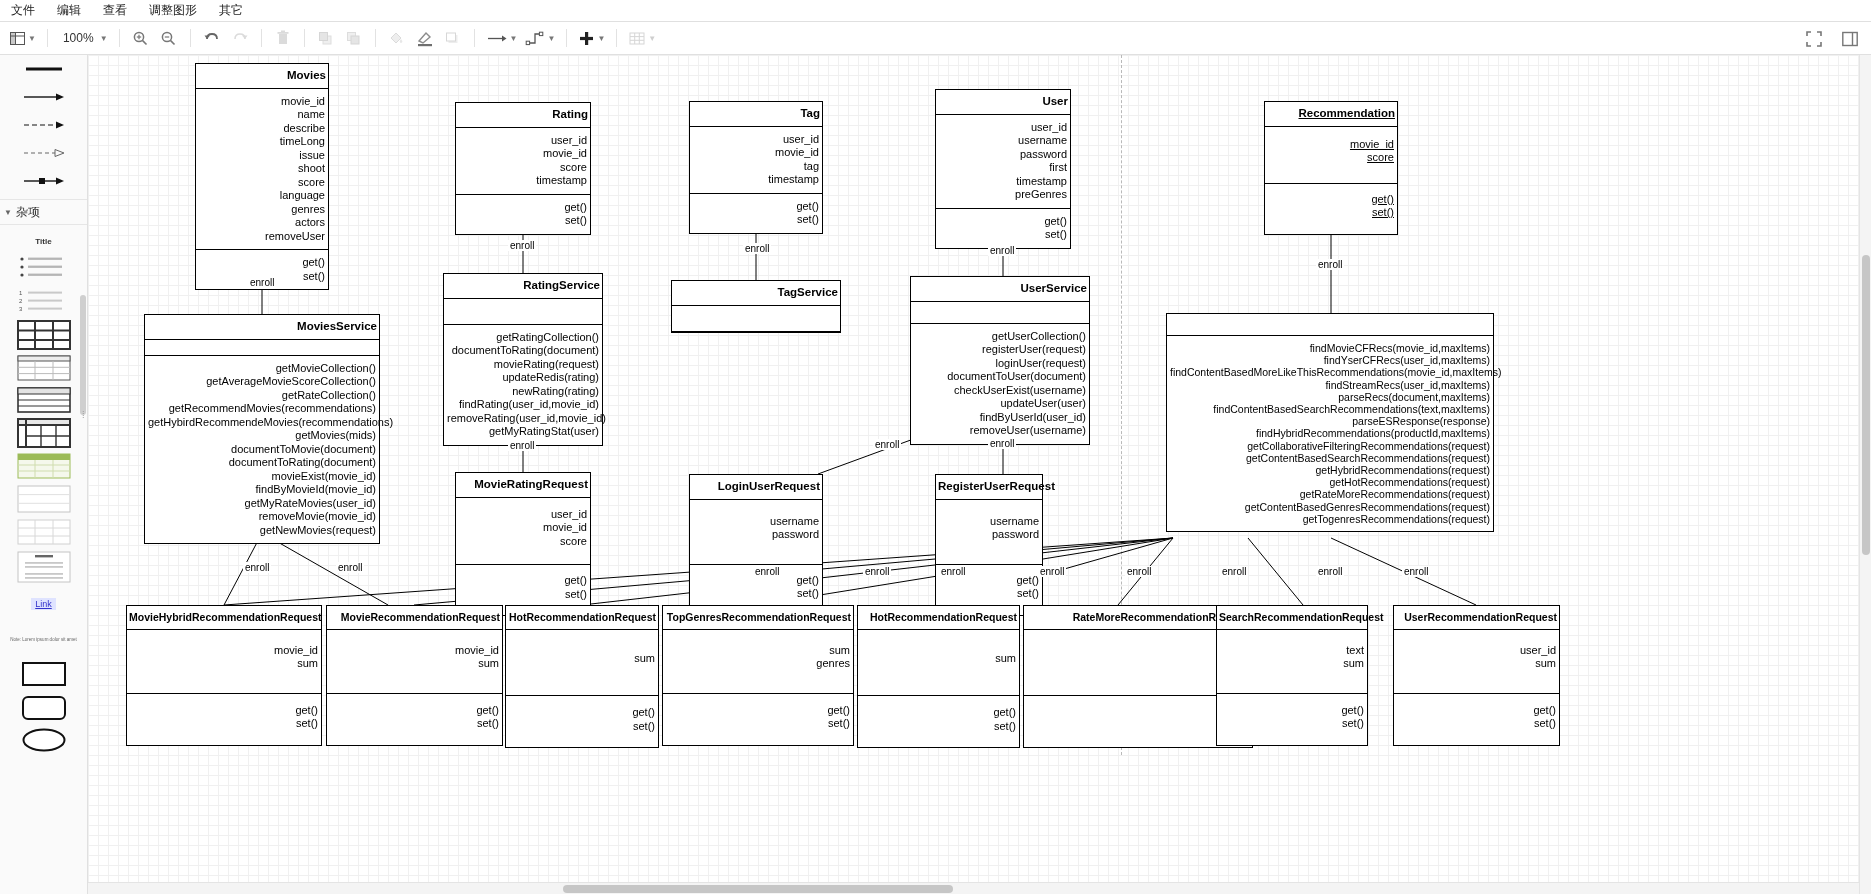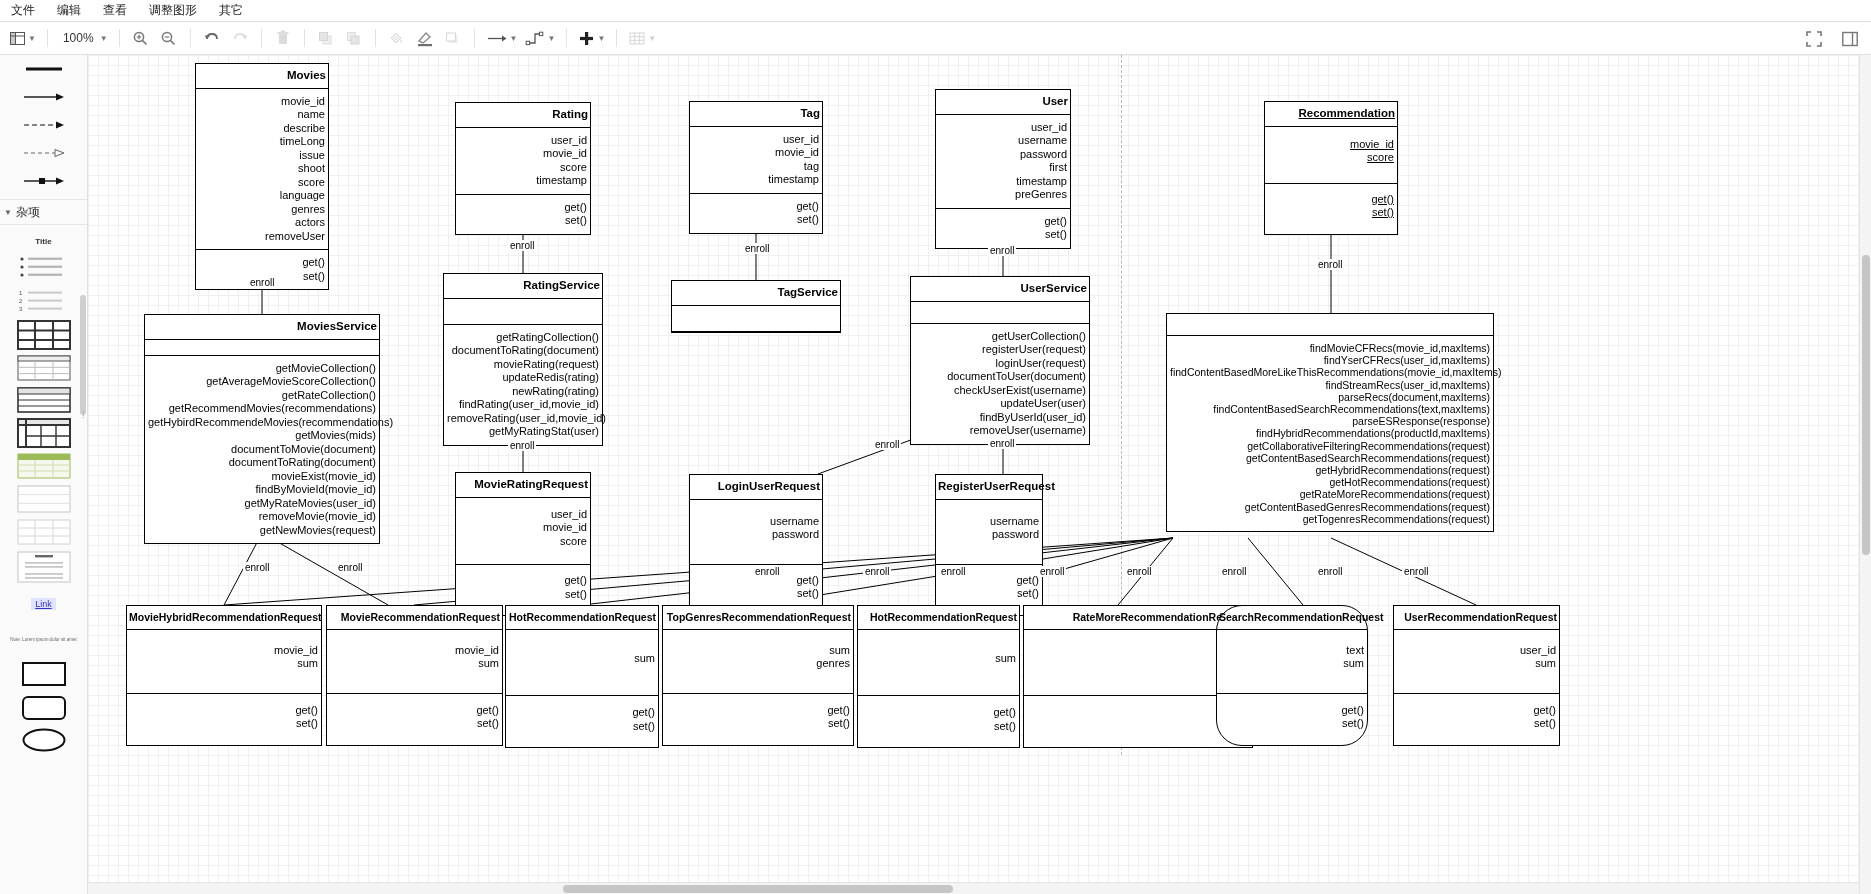--- a/index.html
+++ b/index.html
@@ -707,21 +707,21 @@
     <div class="hdr" style="font-size:10.5px;">RateMoreRecommendationRequest</div>
     <div class="attrs" style="padding:22px 3px 30px;">
       <div>sum</div>
     </div>
     <div class="ops" style="padding:10px 3px 14px;">
       <div>get()</div>
       <div>set()</div>
     </div>
   </div>
 
-  <div class="uml" style="left:1128px;top:550px;width:152px;border-radius:26px;">
+  <div class="uml" style="left:1128px;top:550px;width:152px;">
     <div class="hdr" style="font-size:10.5px;">SearchRecommendationRequest</div>
     <div class="attrs" style="padding:14px 3px 22px;">
       <div>text</div>
       <div>sum</div>
     </div>
     <div class="ops" style="padding:10px 3px 14px;">
       <div>get()</div>
       <div>set()</div>
     </div>
   </div>

